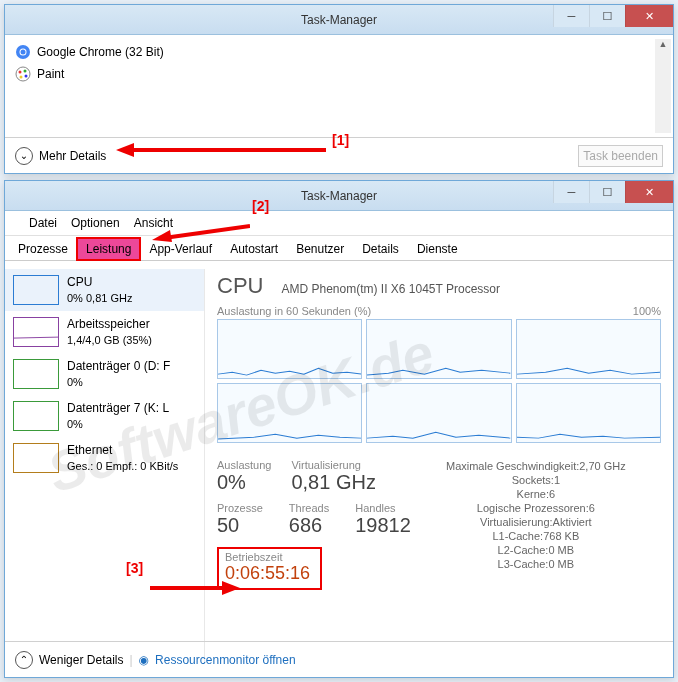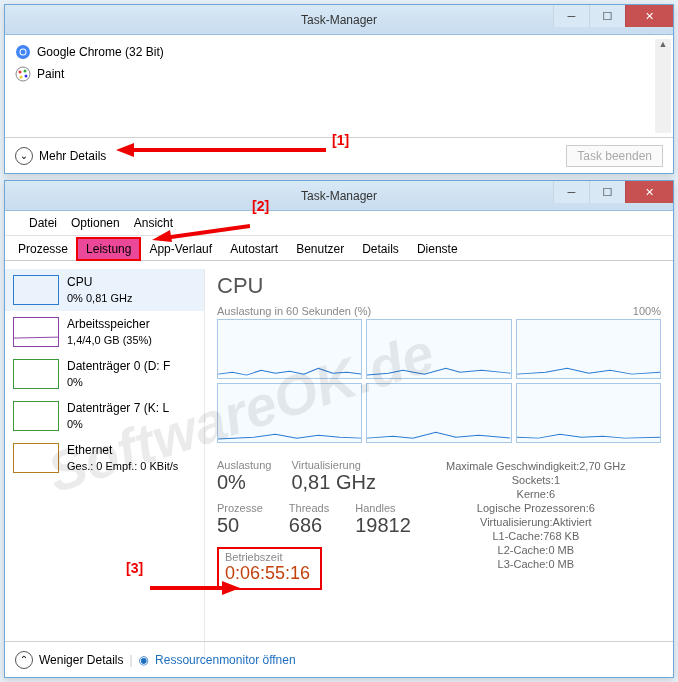--- a/index.html
+++ b/index.html
@@ -15,21 +15,21 @@
 .winbtn.close { background: #c75050; color: #fff; width: 48px; }
 .winbtn.min, .winbtn.max { background: #d8e8f5; color: #333; }
 
 .applist { padding: 6px 6px 0 6px; text-align: center; }
 .app-row { display: flex; align-items: center; gap: 6px; padding: 3px 4px; font-size: 12px; }
 .app-icon { width: 16px; height: 16px; display: inline-flex; align-items: center; justify-content: center; }
 .chrome-icon svg, .paint-icon svg { width: 16px; height: 16px; }
 
 .bottombar { position: absolute; bottom: 0; left: 0; right: 0; height: 36px; border-top: 1px solid #d0d0d0; display: flex; align-items: center; padding: 0 10px; gap: 6px; font-size: 12px; }
 .chevron { width: 18px; height: 18px; border: 1px solid #555; border-radius: 50%; display: inline-flex; align-items: center; justify-content: center; font-size: 10px; }
-.endtask { position: absolute; right: 10px; bottom: 6px; padding: 3px 10px; font-size: 12px; border: 1px solid #ccc; color: #aaa; background: #fafafa; }
+.endtask { position: absolute; right: 10px; bottom: 6px; padding: 3px 4px; font-size: 12px; border: 1px solid #ccc; color: #aaa; background: #fafafa; }
 
 .ann { position: absolute; color: #e00; font-weight: bold; font-size: 14px; }
 .arrow1 { position: absolute; top: 140px; left: 116px; width: 210px; }
 .arrow2 { position: absolute; top: 222px; left: 150px; width: 100px; }
 .arrow3 { position: absolute; top: 578px; left: 150px; width: 90px; }
 
 .menubar { display: flex; gap: 2px; padding: 3px 18px; font-size: 12px; border-bottom: 1px solid #e0e0e0; }
 .menubar span { padding: 2px 6px; cursor: pointer; }
 
 .tabs { display: flex; border-bottom: 1px solid #ccc; padding: 2px 4px 0 4px; font-size: 12px; }
@@ -188,20 +188,21 @@
         <div class="side-txt">
             <div class="t">Ethernet</div>
             <div>Ges.: 0 Empf.: 0 KBit/s</div>
           </div>
       </div>
     </div>
 
     <div class="main">
       <div class="main-head">
         <h2>CPU</h2>
+        <span class="sub">AMD Phenom(tm) II X6 1045T Processor</span>
       </div>
       <div class="graph-label">
         <span>Auslastung in 60 Sekunden (%)</span>
         <span>100%</span>
       </div>
       <div class="graph-grid">
         <div class="cpu-cell">
             <svg viewBox="0 0 100 60" preserveAspectRatio="none">
               <path d="M0,56 L10,54 20,57 30,52 40,55 50,53 60,56 70,50 80,55 90,54 100,56" stroke="#2b7cd3" fill="none"></path>
             </svg>

